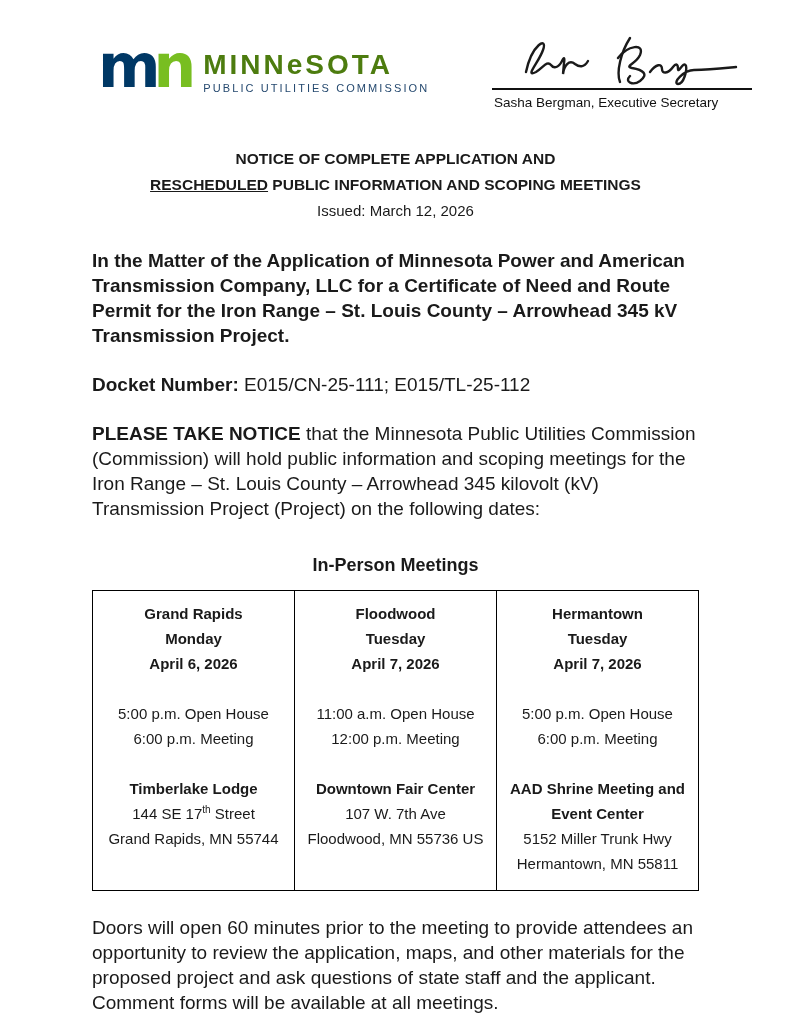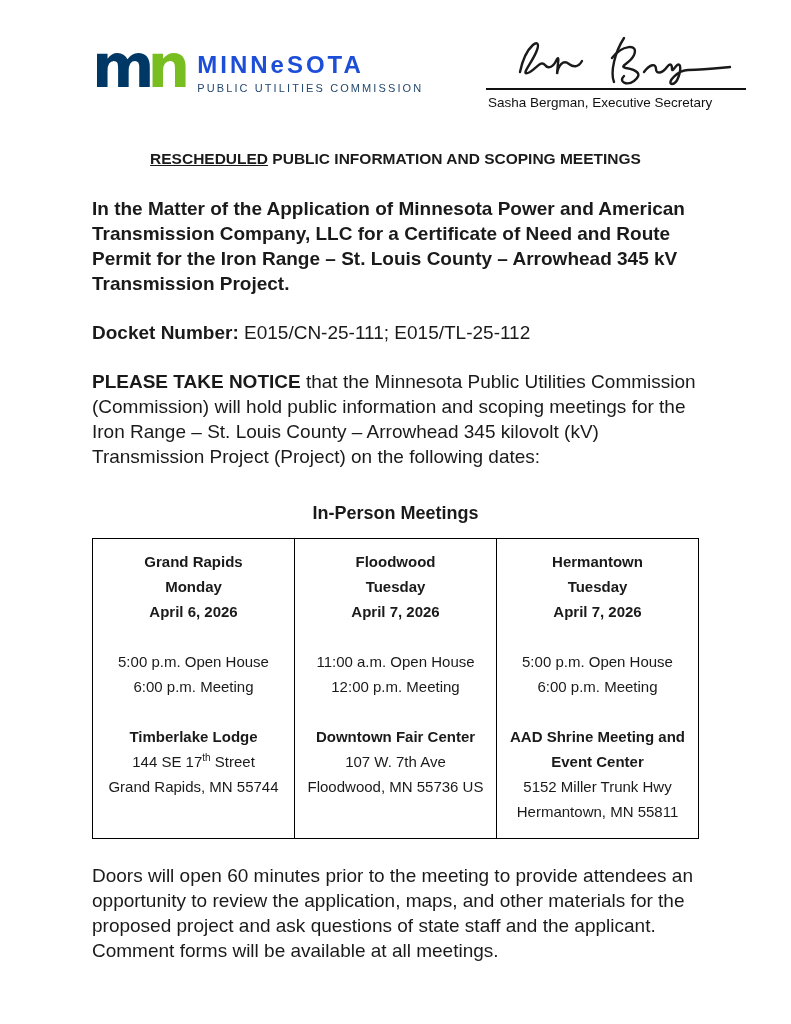--- a/index.html
+++ b/index.html
@@ -15,42 +15,42 @@
     overflow: hidden;
   }
   .content {
     position: absolute;
     left: 92px;
     top: 0;
     width: 607px;
   }
 
   
-  .header { position: relative; height: 140px; }
+  .header { position: relative; height: 140px; margin-left: 6px; }
   .logo-block {
     position: absolute; left: 0; top: 42px;
     display: flex; align-items: flex-start;
   }
   .mn-glyph {
     font-family: "DejaVu Sans", sans-serif;
     font-weight: bold;
     font-size: 60px;
     line-height: 56px;
     letter-spacing: -7px;
     margin-right: 14px;
     margin-top: -4px;
   }
   .mn-glyph .m { color: #003865; }
   .mn-glyph .n { color: #78BE21; }
   .wordmark { padding-top: 10px; }
   .brand-name {
-    font-size: 24px;
+    font-size: 28px;
     font-weight: bold;
     letter-spacing: 3px;
-    color: #1d4ed8;
+    color: #4d7c0f;
     line-height: 26px;
   }
   .brand-sub {
     font-size: 11px;
     letter-spacing: 2.1px;
     color: #25496f;
     line-height: 20px;
   }
   .sig-block {
     position: absolute; left: 394px; top: 30px; width: 260px;
@@ -117,21 +117,23 @@
             <path d="M106 28 C 116 15, 133 13, 128 25 C 124 34, 112 36, 120 38 C 131 40, 137 44, 128 51 C 121 56, 112 52, 118 46"></path>
             <path d="M138 42 C 144 34, 150 33, 150 39 C 150 44, 156 44, 161 37 C 164 33, 166 34, 166 39 C 166 44, 172 30, 174 36 C 175 40, 172 54, 166 54 C 160 53, 172 40, 182 40 C 198 40, 214 38, 224 37"></path>
           </g>
         </svg>
         <div class="sig-line"></div>
         <div class="sig-label">Sasha Bergman, Executive Secretary</div>
       </div>
     </div>
 
     <div class="title-block">
+      <div class="title-line">NOTICE OF COMPLETE APPLICATION AND</div>
       <div class="title-line"><span class="underline">RESCHEDULED</span><span> PUBLIC INFORMATION AND SCOPING MEETINGS</span></div>
+      <div class="issued-line">Issued: March 12, 2026</div>
     </div>
 
     <div class="para bold">In the Matter of the Application of Minnesota Power and American Transmission Company, LLC for a Certificate of Need and Route Permit for the Iron Range – St. Louis County – Arrowhead 345 kV Transmission Project.</div>
 
     <div class="para"><span class="b">Docket Number:</span><span> E015/CN-25-111; E015/TL-25-112</span></div>
 
     <div class="para"><span class="b">PLEASE TAKE NOTICE</span><span> that the Minnesota Public Utilities Commission (Commission) will hold public information and scoping meetings for the Iron Range – St. Louis County – Arrowhead 345 kilovolt (kV) Transmission Project (Project) on the following dates:</span></div>
 
     <div class="section-heading">In-Person Meetings</div>
 

